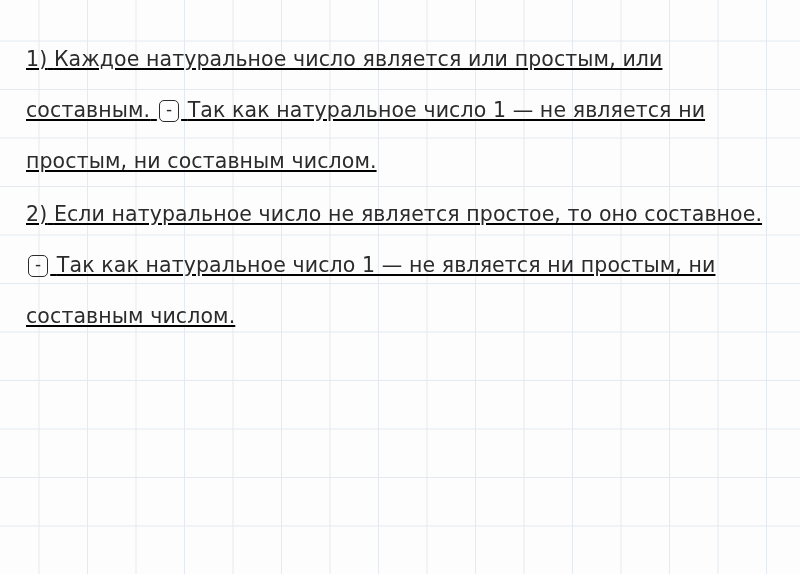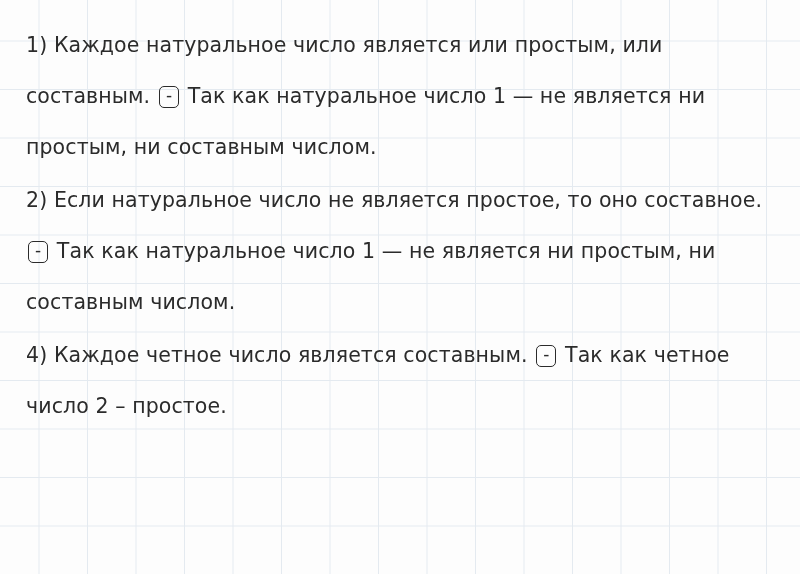--- a/index.html
+++ b/index.html
@@ -16,22 +16,23 @@
       linear-gradient(to right, #e4eaf0 1px, transparent 1px),
       linear-gradient(to bottom, #e4eaf0 1px, transparent 1px);
     background-size: 48.5px 48.5px;
     background-position: -10px -8px;
     overflow: hidden;
     font-family: "DejaVu Sans", sans-serif;
   }
   .content {
     position: absolute;
     left: 26px;
-    top: 20px;
+    top: 34px;
     right: 24px;
+    text-decoration: underline;
   }
   .para {
     font-size: 20.5px;
     line-height: 51px;
     color: #2b2b2b;
     letter-spacing: 0.1px;
     margin: 0;
     white-space: normal;
   }
   .para.spaced {
@@ -67,21 +68,15 @@
     </p>
 
     <p class="para spaced">
       <span class="nowrap">2)</span>
       <span>Если натуральное число не является простое, то оно составное.</span>
       <span class="sign minus">-</span>
       <span>Так как натуральное число 1 — не является ни простым, ни составным числом.</span>
     </p>
 
 
-    <p class="para spaced">
-      <span class="nowrap">4)</span>
-      <span>Каждое четное число является составным.</span>
-      <span class="sign minus">-</span>
-      <span>Так как четное число 2 – простое.</span>
-    </p>
 
   </div>
 </div>
 
 </body></html>

